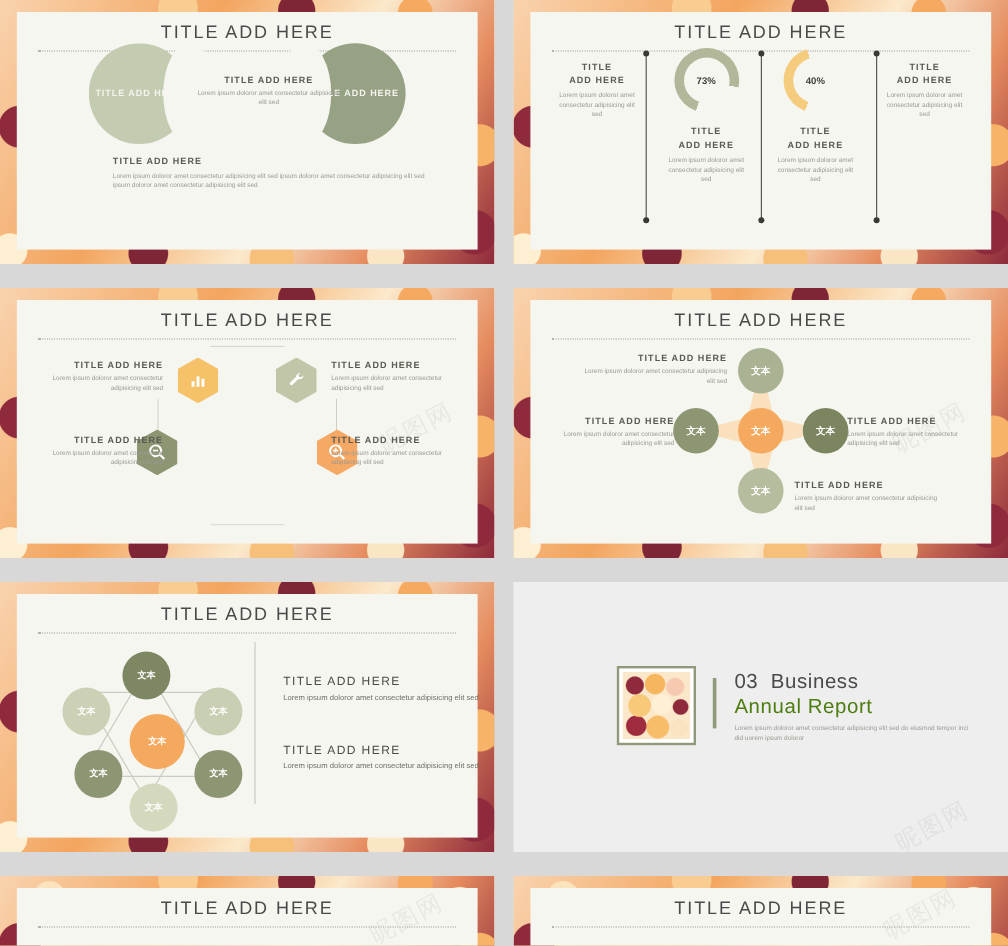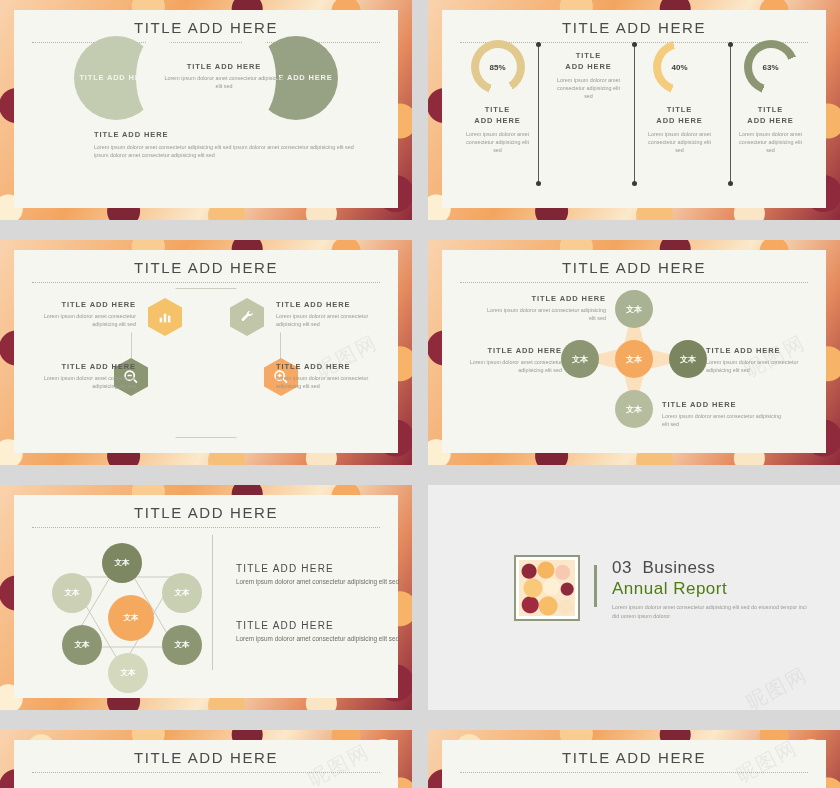--- a/index.html
+++ b/index.html
@@ -250,47 +250,43 @@
   </div>
 
   <div class="slide fruit">
     <div class="fruitbg"></div>
     <div class="canvas">
       <div class="sl-title">TITLE ADD HERE</div>
       <div class="divider"></div>
 
       <div class="donut-row" id="donutRow">
           <div class="dcol">
-            <div class="donut" style="background: conic-gradient(from 200deg, rgb(226, 201, 142) 0deg, rgb(226, 201, 142) 306deg, rgba(0, 0, 0, 0) 306deg, rgba(0, 0, 0, 0) 360deg);">
-              <div class="hole"></div>
-              <div class="pct">85%</div>
-            </div>
             <div class="dtitle h-lbl" style="white-space: pre-line; line-height: 1.5;">TITLE
 ADD HERE</div>
             <div class="dbody b-lbl">Lorem ipsum doloror amet consectetur adipisicing elit sed</div>
           </div>
           <div class="dcol">
+            <div class="donut" style="background: conic-gradient(from 200deg, rgb(178, 183, 154) 0deg, rgb(178, 183, 154) 262.8deg, rgba(0, 0, 0, 0) 262.8deg, rgba(0, 0, 0, 0) 360deg);">
+              <div class="hole"></div>
+              <div class="pct">73%</div>
+            </div>
             <div class="dtitle h-lbl" style="white-space: pre-line; line-height: 1.5;">TITLE
 ADD HERE</div>
             <div class="dbody b-lbl">Lorem ipsum doloror amet consectetur adipisicing elit sed</div>
           </div>
           <div class="dcol">
             <div class="donut" style="background: conic-gradient(from 200deg, rgb(245, 203, 126) 0deg, rgb(245, 203, 126) 144deg, rgba(0, 0, 0, 0) 144deg, rgba(0, 0, 0, 0) 360deg);">
               <div class="hole"></div>
               <div class="pct">40%</div>
             </div>
             <div class="dtitle h-lbl" style="white-space: pre-line; line-height: 1.5;">TITLE
 ADD HERE</div>
             <div class="dbody b-lbl">Lorem ipsum doloror amet consectetur adipisicing elit sed</div>
           </div>
           <div class="dcol">
-            <div class="donut" style="background: conic-gradient(from 200deg, rgb(141, 150, 115) 0deg, rgb(141, 150, 115) 226.8deg, rgba(0, 0, 0, 0) 226.8deg, rgba(0, 0, 0, 0) 360deg);">
-              <div class="hole"></div>
-              <div class="pct">63%</div>
-            </div>
             <div class="dtitle h-lbl" style="white-space: pre-line; line-height: 1.5;">TITLE
 ADD HERE</div>
             <div class="dbody b-lbl">Lorem ipsum doloror amet consectetur adipisicing elit sed</div>
           </div>
         </div>
       <div class="vline" style="left:25%;top:34px;bottom:24px"></div>
       <div class="vline" style="left:50%;top:34px;bottom:24px"></div>
       <div class="vline" style="left:75%;top:34px;bottom:24px"></div>
     </div>
   </div>

